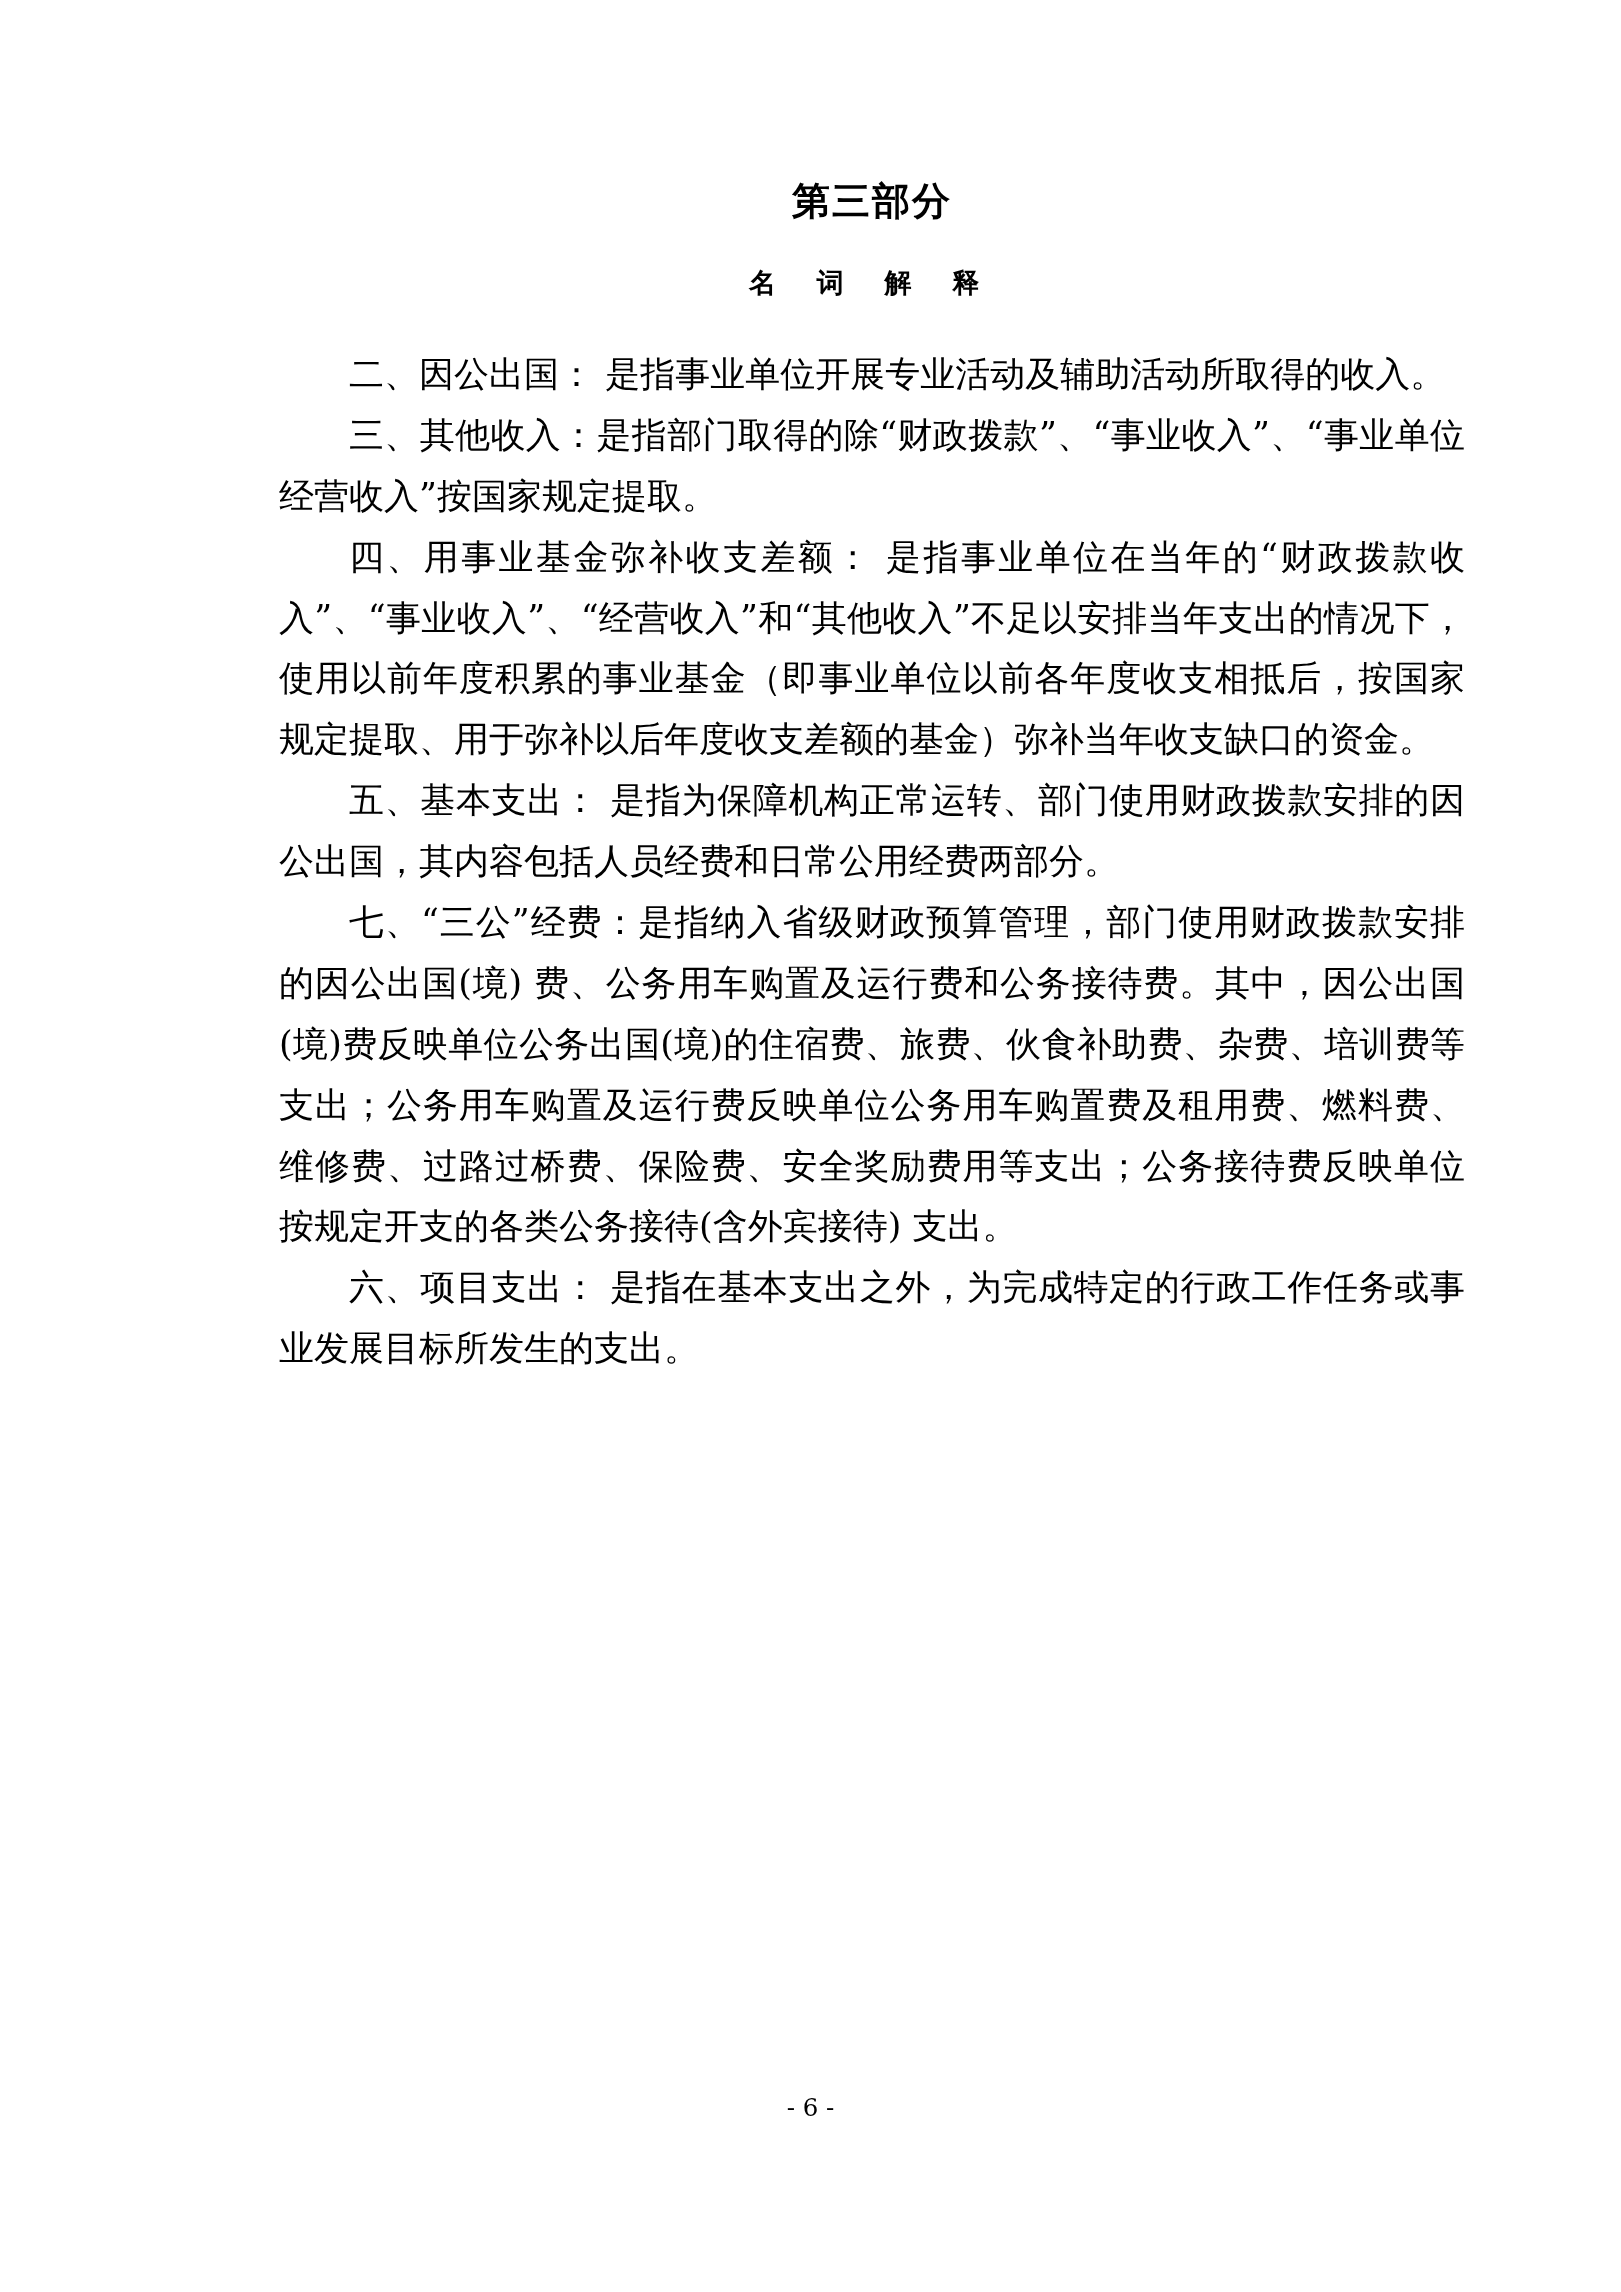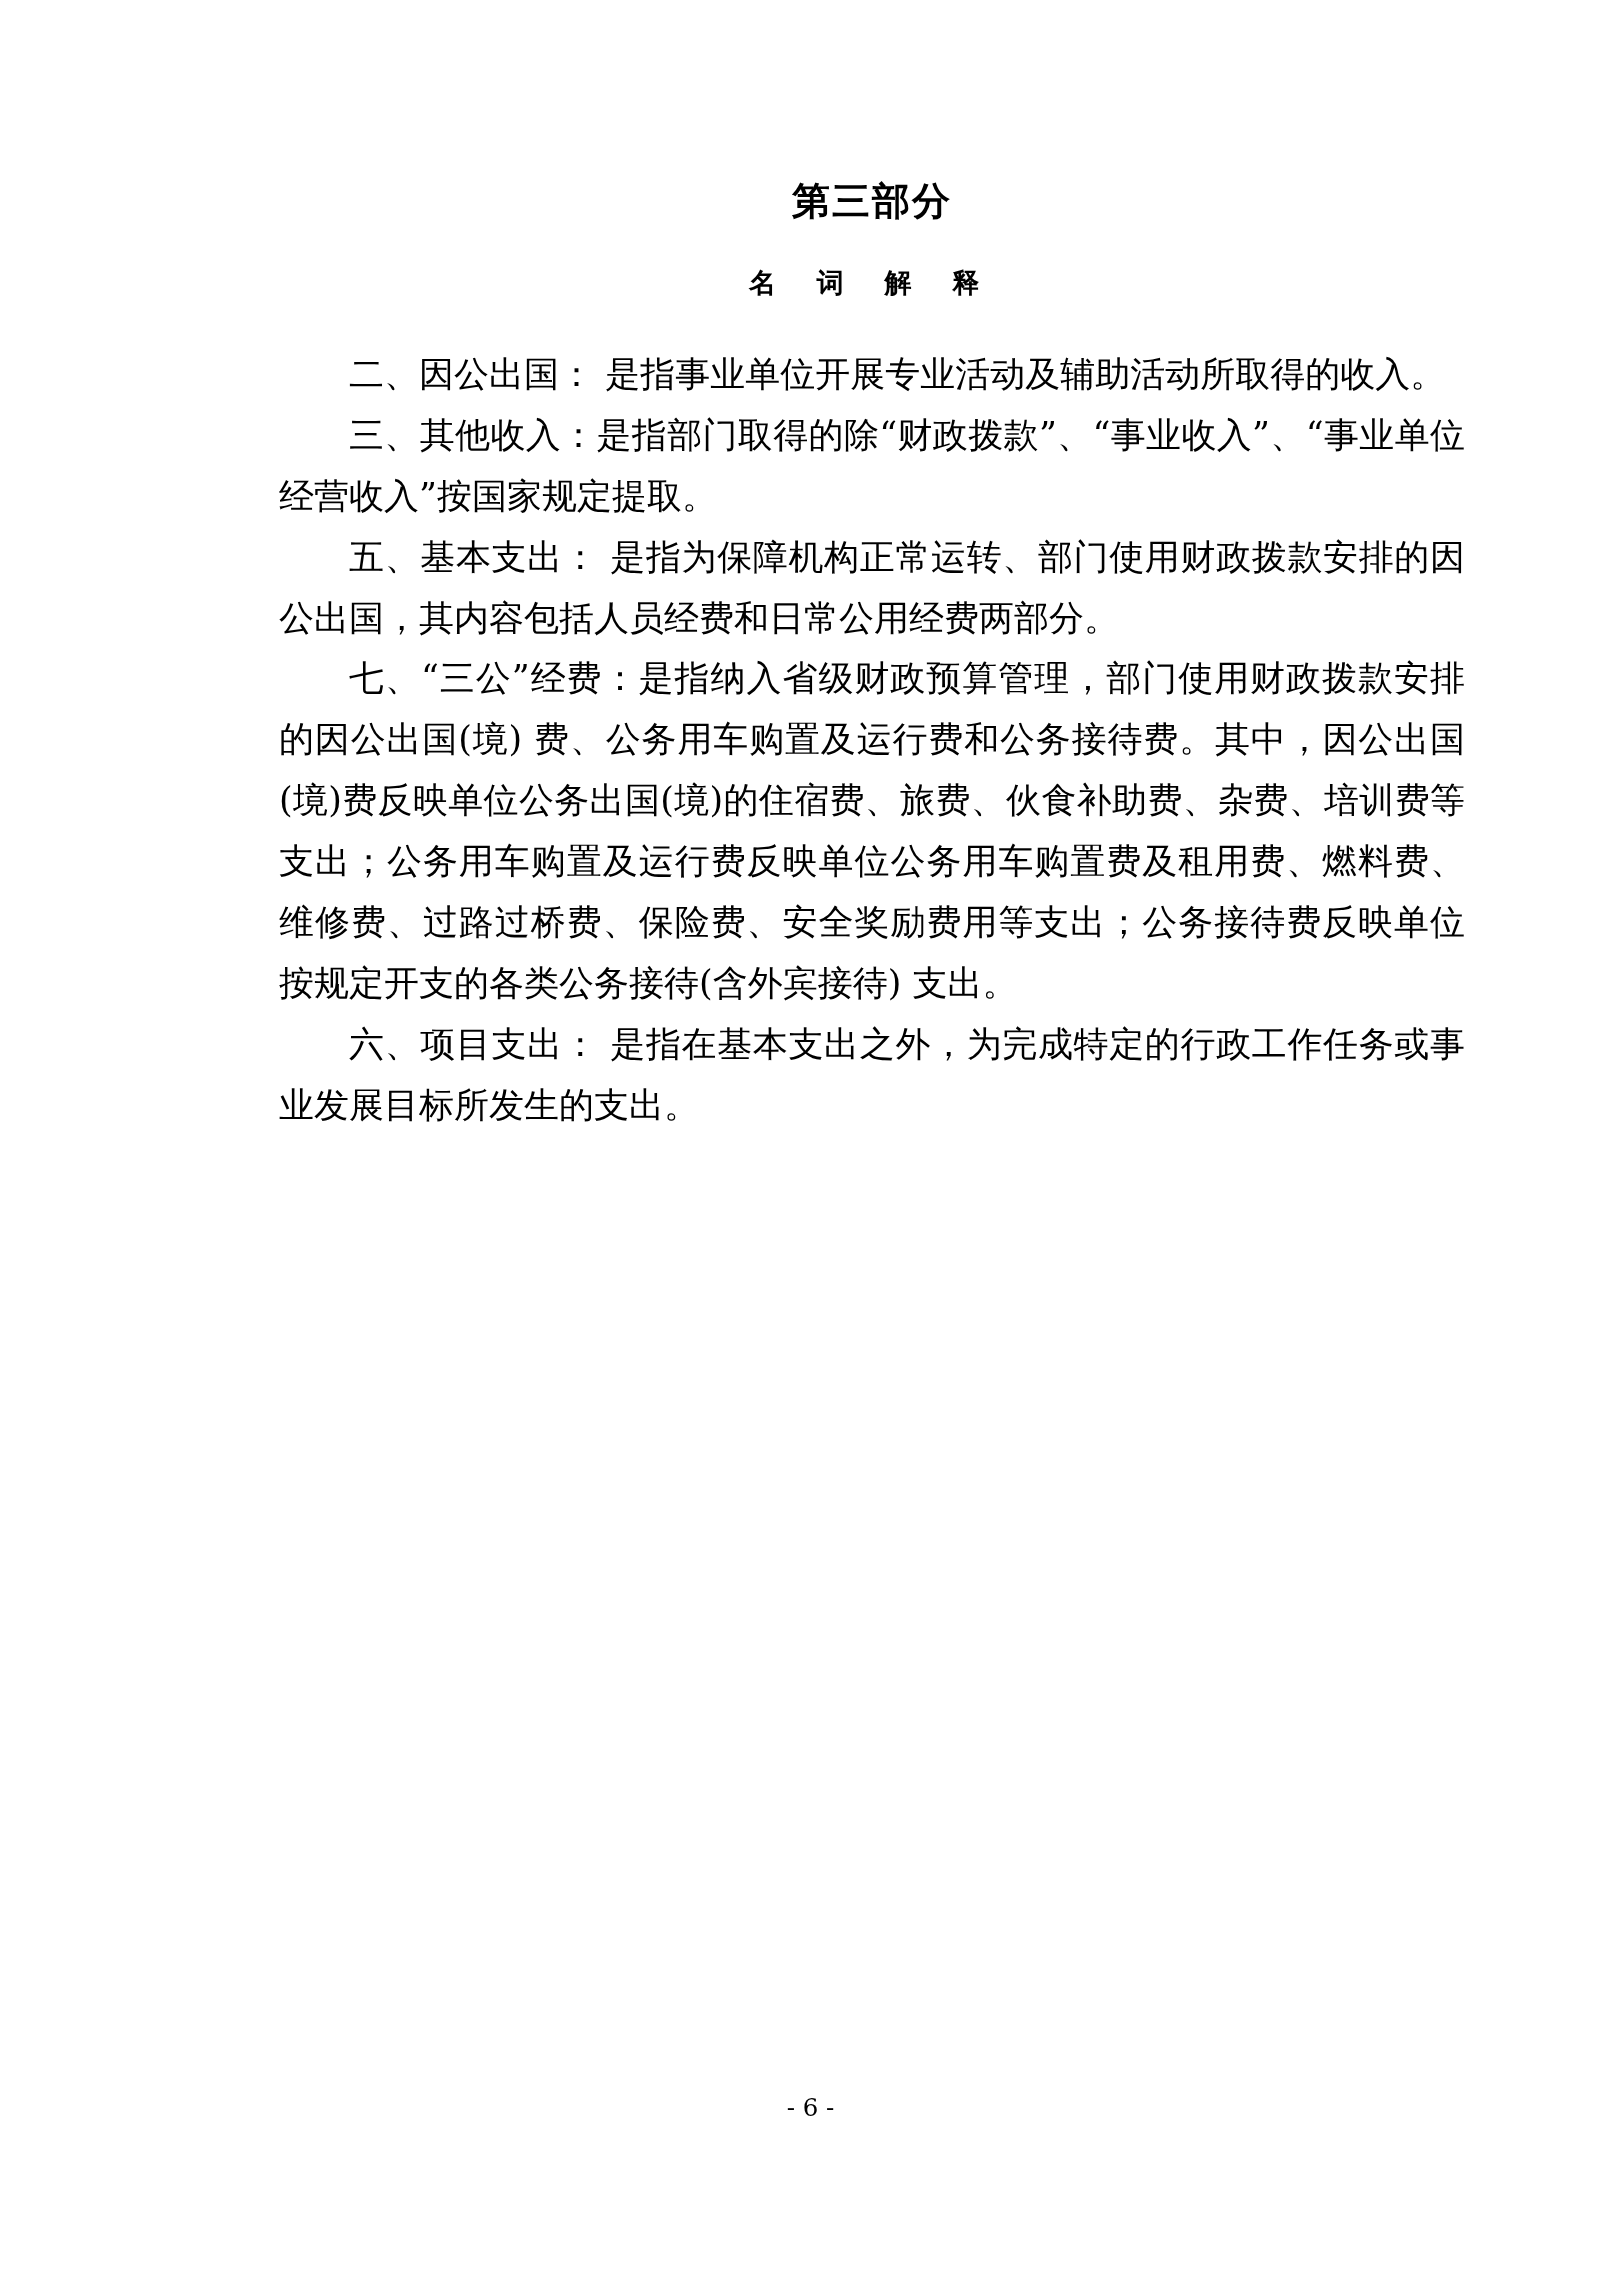--- a/index.html
+++ b/index.html
@@ -69,20 +69,21 @@
 
 <div class="page">
   <div class="content">
 
     <div class="title-part">第三部分</div>
     <div class="title-main">名 词 解 释</div>
 
     <div class="body-text">
       <p class="para">二、因公出国： 是指事业单位开展专业活动及辅助活动所取得的收入。</p>
       <p class="para">三、其他收入：是指部门取得的除“财政拨款”、“事业收入”、“事业单位经营收入”按国家规定提取。</p>
+      <p class="para">四、用事业基金弥补收支差额： 是指事业单位在当年的“财政拨款收入”、“事业收入”、“经营收入”和“其他收入”不足以安排当年支出的情况下， 使用以前年度积累的事业基金（即事业单位以前各年度收支相抵后，按国家规定提取、用于弥补以后年度收支差额的基金）弥补当年收支缺口的资金。</p>
       <p class="para">五、基本支出： 是指为保障机构正常运转、部门使用财政拨款安排的因公出国，其内容包括人员经费和日常公用经费两部分。</p>
       <p class="para">七、“三公”经费：是指纳入省级财政预算管理，部门使用财政拨款安排的因公出国(境) 费、公务用车购置及运行费和公务接待费。其中，因公出国(境)费反映单位公务出国(境)的住宿费、旅费、伙食补助费、杂费、培训费等支出；公务用车购置及运行费反映单位公务用车购置费及租用费、燃料费、维修费、过路过桥费、保险费、安全奖励费用等支出；公务接待费反映单位按规定开支的各类公务接待(含外宾接待) 支出。</p>
       <p class="para">六、项目支出： 是指在基本支出之外，为完成特定的行政工作任务或事业发展目标所发生的支出。</p>
     </div>
 
   </div>
 
   <div class="footer">- 6 -</div>
 </div>
 

